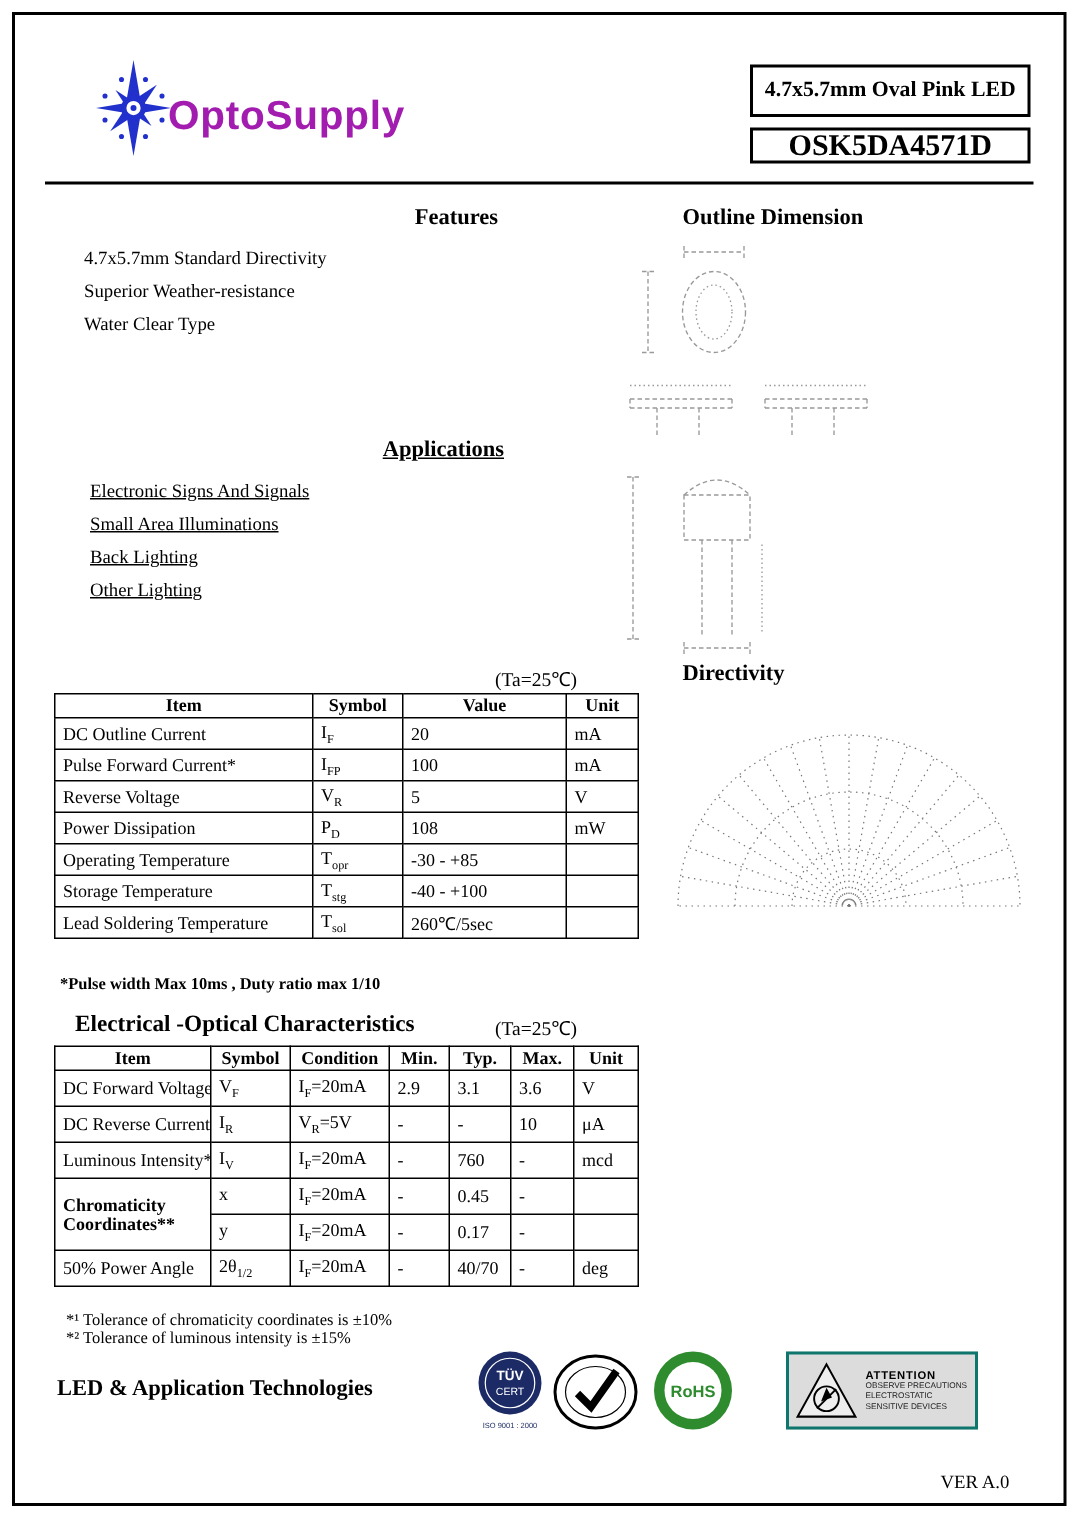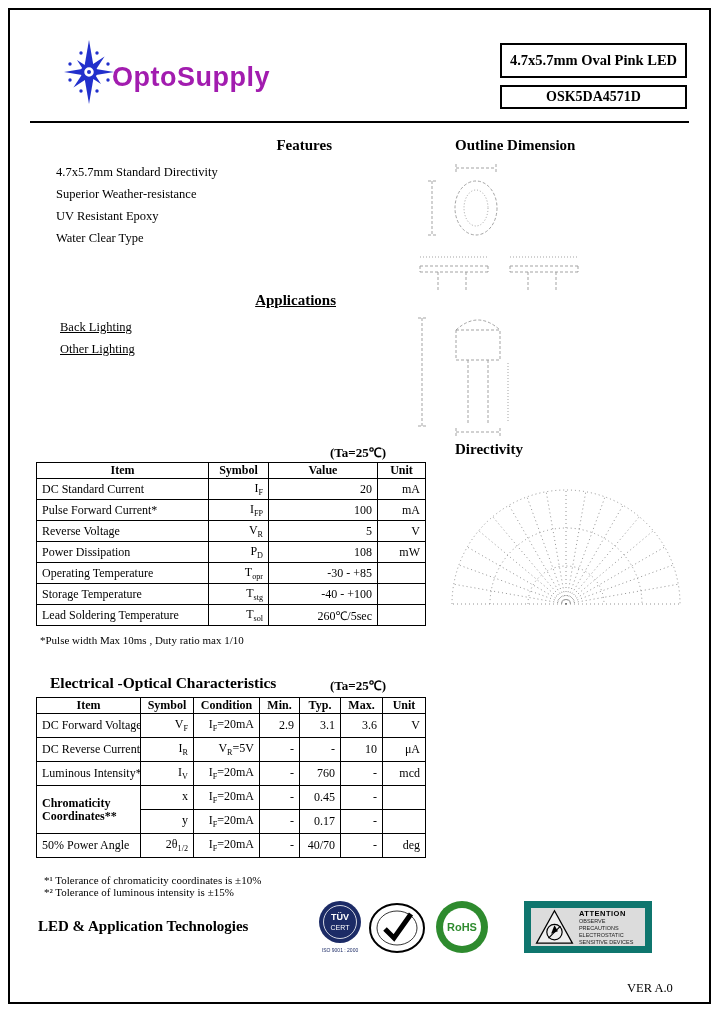--- a/index.html
+++ b/index.html
@@ -7,66 +7,66 @@
   body { background:#fff; font-family:"Liberation Serif", serif; color:#000; position:relative; overflow:hidden; }
   .abs { position:absolute; }
   .frame { position:absolute; left:8px; top:8px; width:703px; height:996px; border:2px solid #000; }
   .rule { left:30px; top:121px; width:659px; height:0; border-top:2px solid #000; }
 
   .logo-icon { left:60px; top:38px; }
   .logo-text { left:112px; top:62px; font-family:"Liberation Sans", sans-serif; font-weight:bold; font-size:27px; color:#a21caf; letter-spacing:0.5px; }
 
   .title-box { left:500px; width:187px; border:2px solid #000; display:flex; align-items:center; justify-content:center; font-weight:bold; background:#fff; }
   .title-box1 { top:43px; height:35px; font-size:14.5px; }
-  .title-box2 { top:85px; height:24px; font-size:14px; }
+  .title-box2 { top:85px; height:24px; font-size:20px; }
 
   .h { font-weight:bold; font-size:15px;text-align:right; }
   .h2 { font-weight:bold; font-size:15.5px; }
-  .cond { font-weight:bold; font-size:13px; }
+  .cond { font-weight:normal; font-size:13px; }
 
   .features-block { left:52px; top:137px; width:280px; }
   .applications-block { left:56px; top:292px; width:280px;text-decoration:underline; }
   .list { margin-top:7px; margin-left:4px; }
   .item-text { font-size:12.5px; line-height:22px; white-space:nowrap; }
 
   .outline-heading { left:455px; top:137px; }
   .outline-svg { left:398px; top:158px; }
   .directivity-heading { left:455px; top:441px; }
   .directivity-svg { left:448px; top:458px; }
 
   .amr-heading { left:48px; top:441px;margin-top:24px; }
   .amr-cond { left:330px; top:443px; }
   .amr-table { left:36px; top:462px; }
-  .amr-footnote { left:40px; top:634px; }
+  .amr-footnote { left:40px; top:650px;font-weight:bold; }
 
   .eo-heading { left:50px; top:674px; }
   .eo-cond { left:330px; top:676px; }
   .eo-table { left:36px; top:697px; }
   .eo-fn1 { left:44px; top:874px; }
   .eo-fn2 { left:44px; top:886px; }
   .fn { font-size:11px; }
 
   table.dt { border-collapse:collapse; table-layout:fixed; width:389px; border:1.5px solid #000; background:#fff; }
   table.dt td, table.dt th { border:1px solid #000; font-size:12px; padding:0 5px; overflow:hidden; white-space:nowrap; }
   table.dt th { font-weight:bold; text-align:center; }
   .amr-t td { height:21px; }
   .eo-t td { height:24px; }
-  .c { text-align:right;margin-top:16px; }
+  .c { text-align:left;margin-top:16px; }
   .l { text-align:left; }
   sub { font-size:0.68em; }
   .two-line { white-space:normal; text-align:left; line-height:13px;font-weight:bold; }
 
   .amr-c1{width:172px} .amr-c2{width:60px} .amr-c3{width:109px} .amr-c4{width:48px}
   .eo-c1{width:104px} .eo-c2{width:53px} .eo-c3{width:66px} .eo-c4{width:40px} .eo-c5{width:41px} .eo-c6{width:42px} .eo-c7{width:43px}
 
   .tagline { left:38px; top:918px; font-weight:bold; font-size:15px; }
   .badge-tuv { left:316px; top:899px; }
   .badge-check { left:368px; top:901px; }
   .badge-rohs { left:434px; top:899px; }
-  .badge-esd { left:524px; top:901px; width:128px; height:52px; background:#dcdcdc; border:7px solid #0f766e;
+  .badge-esd { left:524px; top:901px; width:128px; height:52px; background:#dcdcdc; border:2px solid #0f766e;
                display:flex; align-items:center; gap:4px; padding:3px; }
   .esd-title { font-size:7.5px; font-weight:bold; font-family:"Liberation Sans", sans-serif; letter-spacing:0.5px; }
   .esd-line { font-size:5.5px; font-family:"Liberation Sans", sans-serif; color:#222; line-height:7px; }
   .version { left:627px; top:981px; font-size:12.5px; }
 </style>
 </head>
 <body>
 
 <div class="frame"></div>
 
@@ -102,21 +102,20 @@
 <div class="abs title-box title-box2">
   <span>OSK5DA4571D</span>
 </div>
 <div class="abs rule"></div>
 
 <section class="abs features-block">
   <div class="h">Features</div>
   <div class="list">
     <div class="item-text">4.7x5.7mm Standard Directivity</div>
     <div class="item-text">Superior Weather-resistance</div>
-    <div class="item-text">UV Resistant Epoxy</div>
     <div class="item-text">Water Clear Type</div>
   </div>
 </section>
 
 <div class="abs outline-heading h">Outline Dimension</div>
 <svg class="abs outline-svg" width="210" height="280" viewBox="0 0 210 280">
   <g stroke="#999" fill="none" stroke-width="0.9" stroke-dasharray="3,2">
     <ellipse cx="78" cy="50" rx="21" ry="27"></ellipse>
     <ellipse cx="78" cy="50" rx="12" ry="18" stroke-dasharray="1,2"></ellipse>
     <line x1="58" y1="10" x2="98" y2="10"></line>
@@ -149,20 +148,22 @@
     <line x1="110" y1="205" x2="110" y2="263" stroke-dasharray="1,2"></line>
     <line x1="58" y1="274" x2="102" y2="274"></line>
       <line x1="58" y1="270" x2="58" y2="278"></line>
       <line x1="102" y1="270" x2="102" y2="278"></line>
   </g>
 </svg>
 
 <section class="abs applications-block">
   <div class="h">Applications</div>
   <div class="list">
+    <div class="item-text">Electronic Signs And Signals</div>
+    <div class="item-text">Small Area Illuminations</div>
     <div class="item-text">Back Lighting</div>
     <div class="item-text">Other Lighting</div>
   </div>
 </section>
 
 <div class="abs amr-heading h2">Absolute Maximum Rating</div>
 <div class="abs amr-cond cond">(Ta=25℃)</div>
 <table class="abs dt amr-t amr-table">
   <colgroup>
       <col class="amr-c1">
@@ -171,21 +172,21 @@
       <col class="amr-c4">
     </colgroup>
   <tbody>
       <tr>
     <th>Item</th>
     <th>Symbol</th>
     <th>Value</th>
     <th>Unit</th>
   </tr>
   <tr>
-    <td class="l">DC Standard Current</td>
+    <td class="l">DC Outline Current</td>
     <td class="c"><span>I</span><sub>F</sub></td>
     <td class="c">20</td>
     <td class="c">mA</td>
   </tr>
   <tr>
     <td class="l">Pulse Forward Current*</td>
     <td class="c"><span>I</span><sub>FP</sub></td>
     <td class="c">100</td>
     <td class="c">mA</td>
   </tr>

